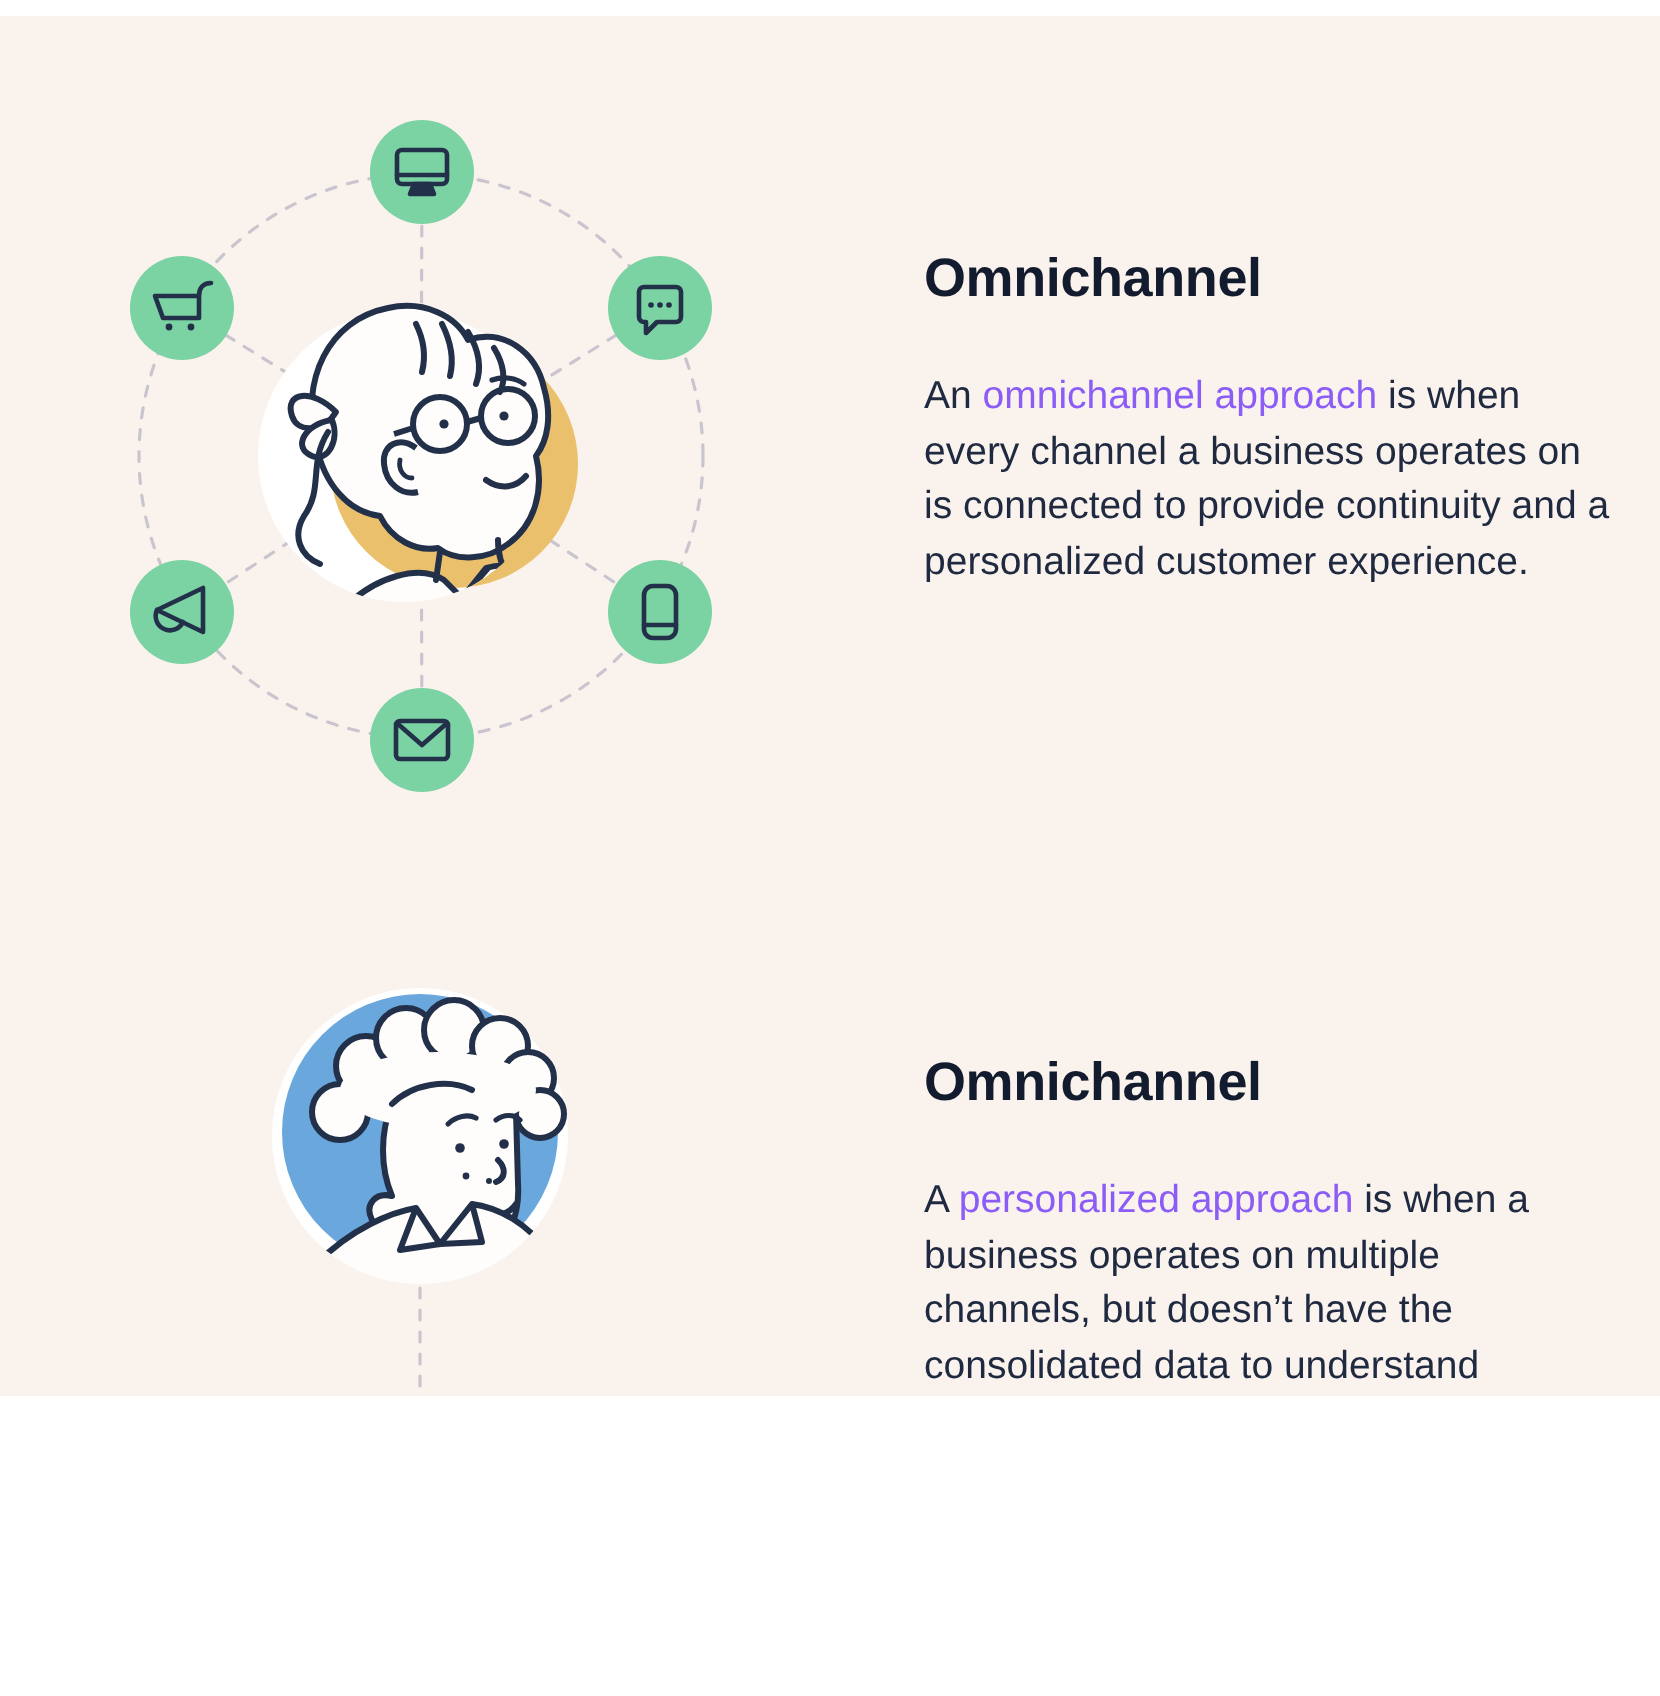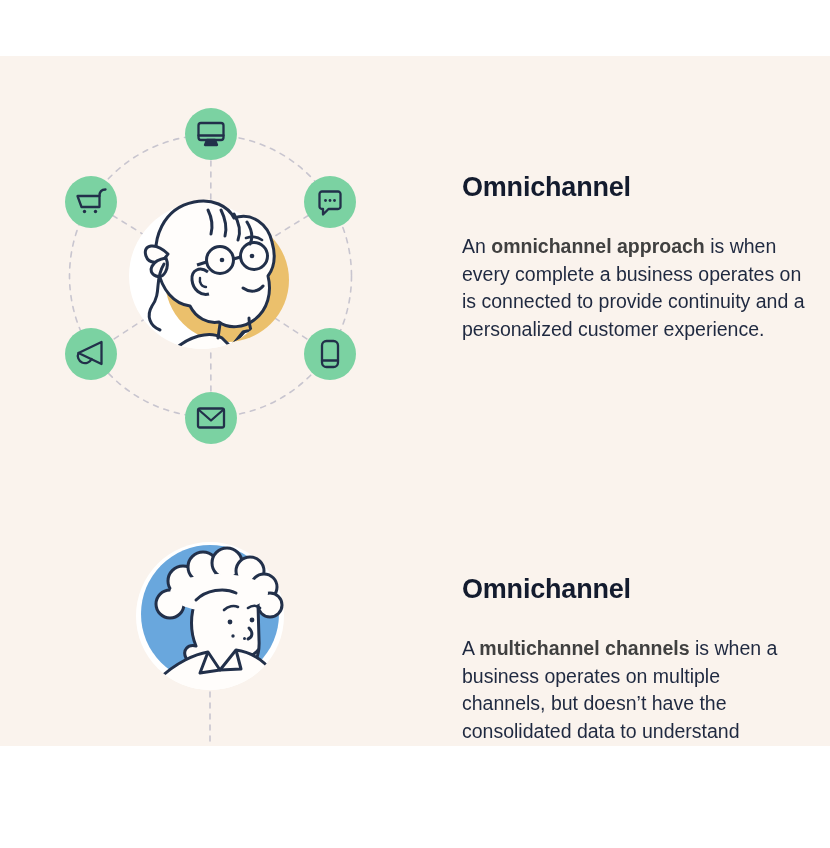--- a/index.html
+++ b/index.html
@@ -1,32 +1,32 @@
 <!DOCTYPE html>
 <html><head>
 <meta charset="utf-8">
 <style>
   html,body{margin:0;padding:0;background:#ffffff;}
   .canvas{
     position:relative;width:830px;height:704px;overflow:hidden;
-    background:#faf3ed;font-family:"Liberation Sans",sans-serif;margin-top:48px;
+    background:#faf3ed;font-family:"Liberation Sans",sans-serif;
   }
   .edge-strip{position:absolute;left:0;width:830px;background:#ffffff;}
   .edge-strip.top{top:0;height:8px;}
   .edge-strip.bottom{bottom:0;height:6px;}
   .art{position:absolute;top:0;left:0;}
   .text-block{position:absolute;left:462px;width:345px;color:#1f2940;}
   .text-block h2{
     margin:0;font-size:27px;line-height:34px;font-weight:700;color:#131b2e;
     letter-spacing:-0.2px;
   }
   .text-block p{
     margin:29px 0 0 0;font-size:19.5px;line-height:27.5px;color:#1f2940;
   }
-  .text-block p b{font-weight:700;color:#404040;}
+  .text-block p b{font-weight:400;color:#8b5cf6;}
   #omni-text{top:122px;}
   #multi-text{top:524px;}
 </style>
 </head>
 <body>
 
 <div class="canvas">
   <div class="edge-strip top"></div>
 
   <svg class="art" width="830" height="848" viewBox="0 0 830 848">
@@ -240,22 +240,22 @@
         <g>
           <circle cx="352" cy="790" r="26" fill="#7bd2a2"></circle>
           <use href="#icon-cart" x="352" y="790"></use>
         </g>
       </g>
     </g>
   </svg>
 
   <div class="text-block" id="omni-text">
     <h2>Omnichannel</h2>
-    <p><span>An </span><b>omnichannel approach</b><span> is when every complete a business operates on is connected to provide continuity and a personalized customer experience.</span></p>
+    <p><span>An </span><b>omnichannel approach</b><span> is when every channel a business operates on is connected to provide continuity and a personalized customer experience.</span></p>
   </div>
 
   <div class="text-block" id="multi-text">
     <h2>Omnichannel</h2>
-    <p><span>A </span><b>multichannel channels</b><span> is when a business operates on multiple channels, but doesn’t have the consolidated data to understand customers’ complete, cross-channel journey.</span></p>
+    <p><span>A </span><b>personalized approach</b><span> is when a business operates on multiple channels, but doesn’t have the consolidated data to understand customers’ complete, cross-channel journey.</span></p>
   </div>
 
   <div class="edge-strip bottom"></div>
 </div>
 
 </body></html>

